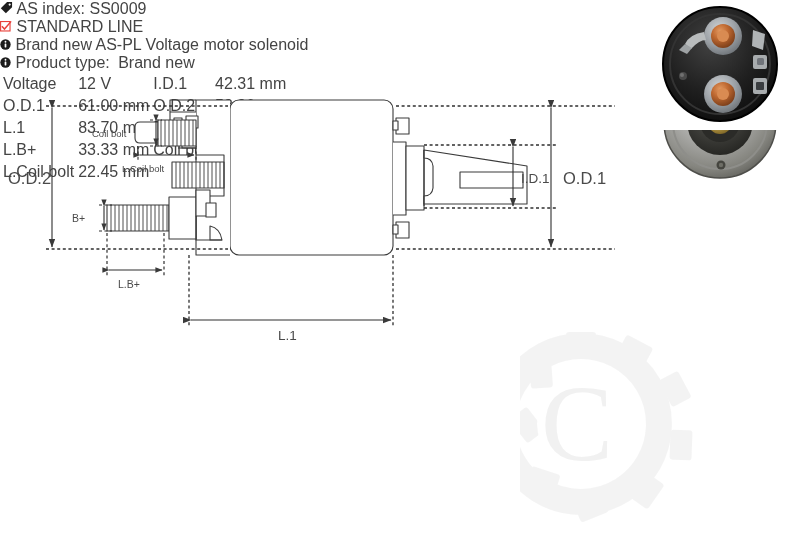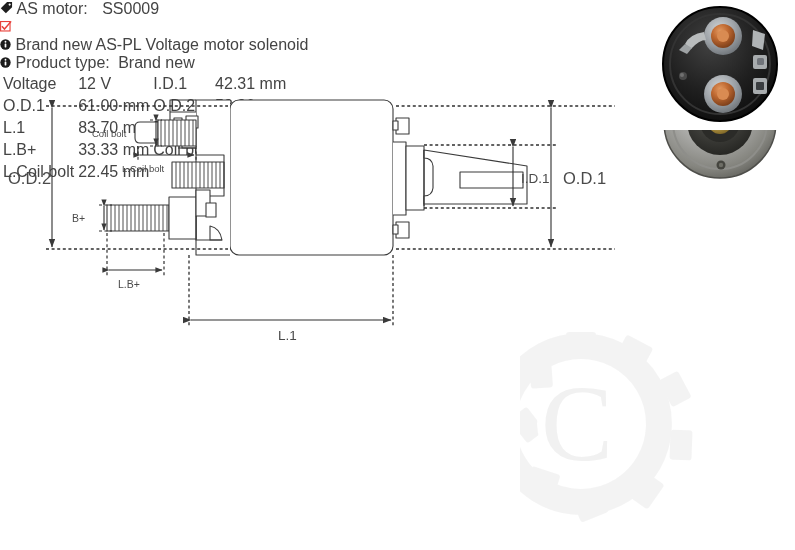--- a/index.html
+++ b/index.html
@@ -439,31 +439,32 @@
 
 <div class="info-block">
 
   <div class="info-row info-left-1">
     <span class="icon-slot">
       <svg viewBox="0 0 14 14" width="13" height="13" xmlns="http://www.w3.org/2000/svg">
         <path d="M7.6 1.2 L13 1.2 L13 6.6 L6.3 13.2 L0.9 7.8 Z" fill="#1e1e1e"></path>
         <circle cx="10.4" cy="3.9" r="1.15" fill="#ffffff"></circle>
       </svg>
     </span>
-    <span class="lbl-muted">AS motor:</span>
-    <span class="lbl-strong" style="margin-left:10px;">SS0009</span>
+    <span class="lbl-muted">AS index:</span>
+    <span class="lbl-strong" style="margin-left:0;">SS0009</span>
   </div>
 
   <div class="info-row info-left-2">
     <span class="icon-slot">
       <svg viewBox="0 0 14 14" width="12" height="12" xmlns="http://www.w3.org/2000/svg">
         <rect x="0.7" y="1.8" width="11" height="11" fill="none" stroke="#e8403a" stroke-width="1.3"></rect>
         <path d="M2.2 7.4 L5.2 10.6 L13 1.6" fill="none" stroke="#e8403a" stroke-width="1.7"></path>
       </svg>
     </span>
+    <span class="standard-line">STANDARD LINE</span>
   </div>
 
   <div class="info-row info-right-1">
     <span class="icon-slot">
       <svg viewBox="0 0 14 14" width="11" height="11" xmlns="http://www.w3.org/2000/svg">
         <circle cx="7" cy="7" r="6.6" fill="#1c1c1c"></circle>
         <circle cx="7" cy="3.5" r="1.15" fill="#ffffff"></circle>
         <rect x="5.9" y="5.7" width="2.2" height="5.2" rx="0.6" fill="#ffffff"></rect>
       </svg>
     </span>

